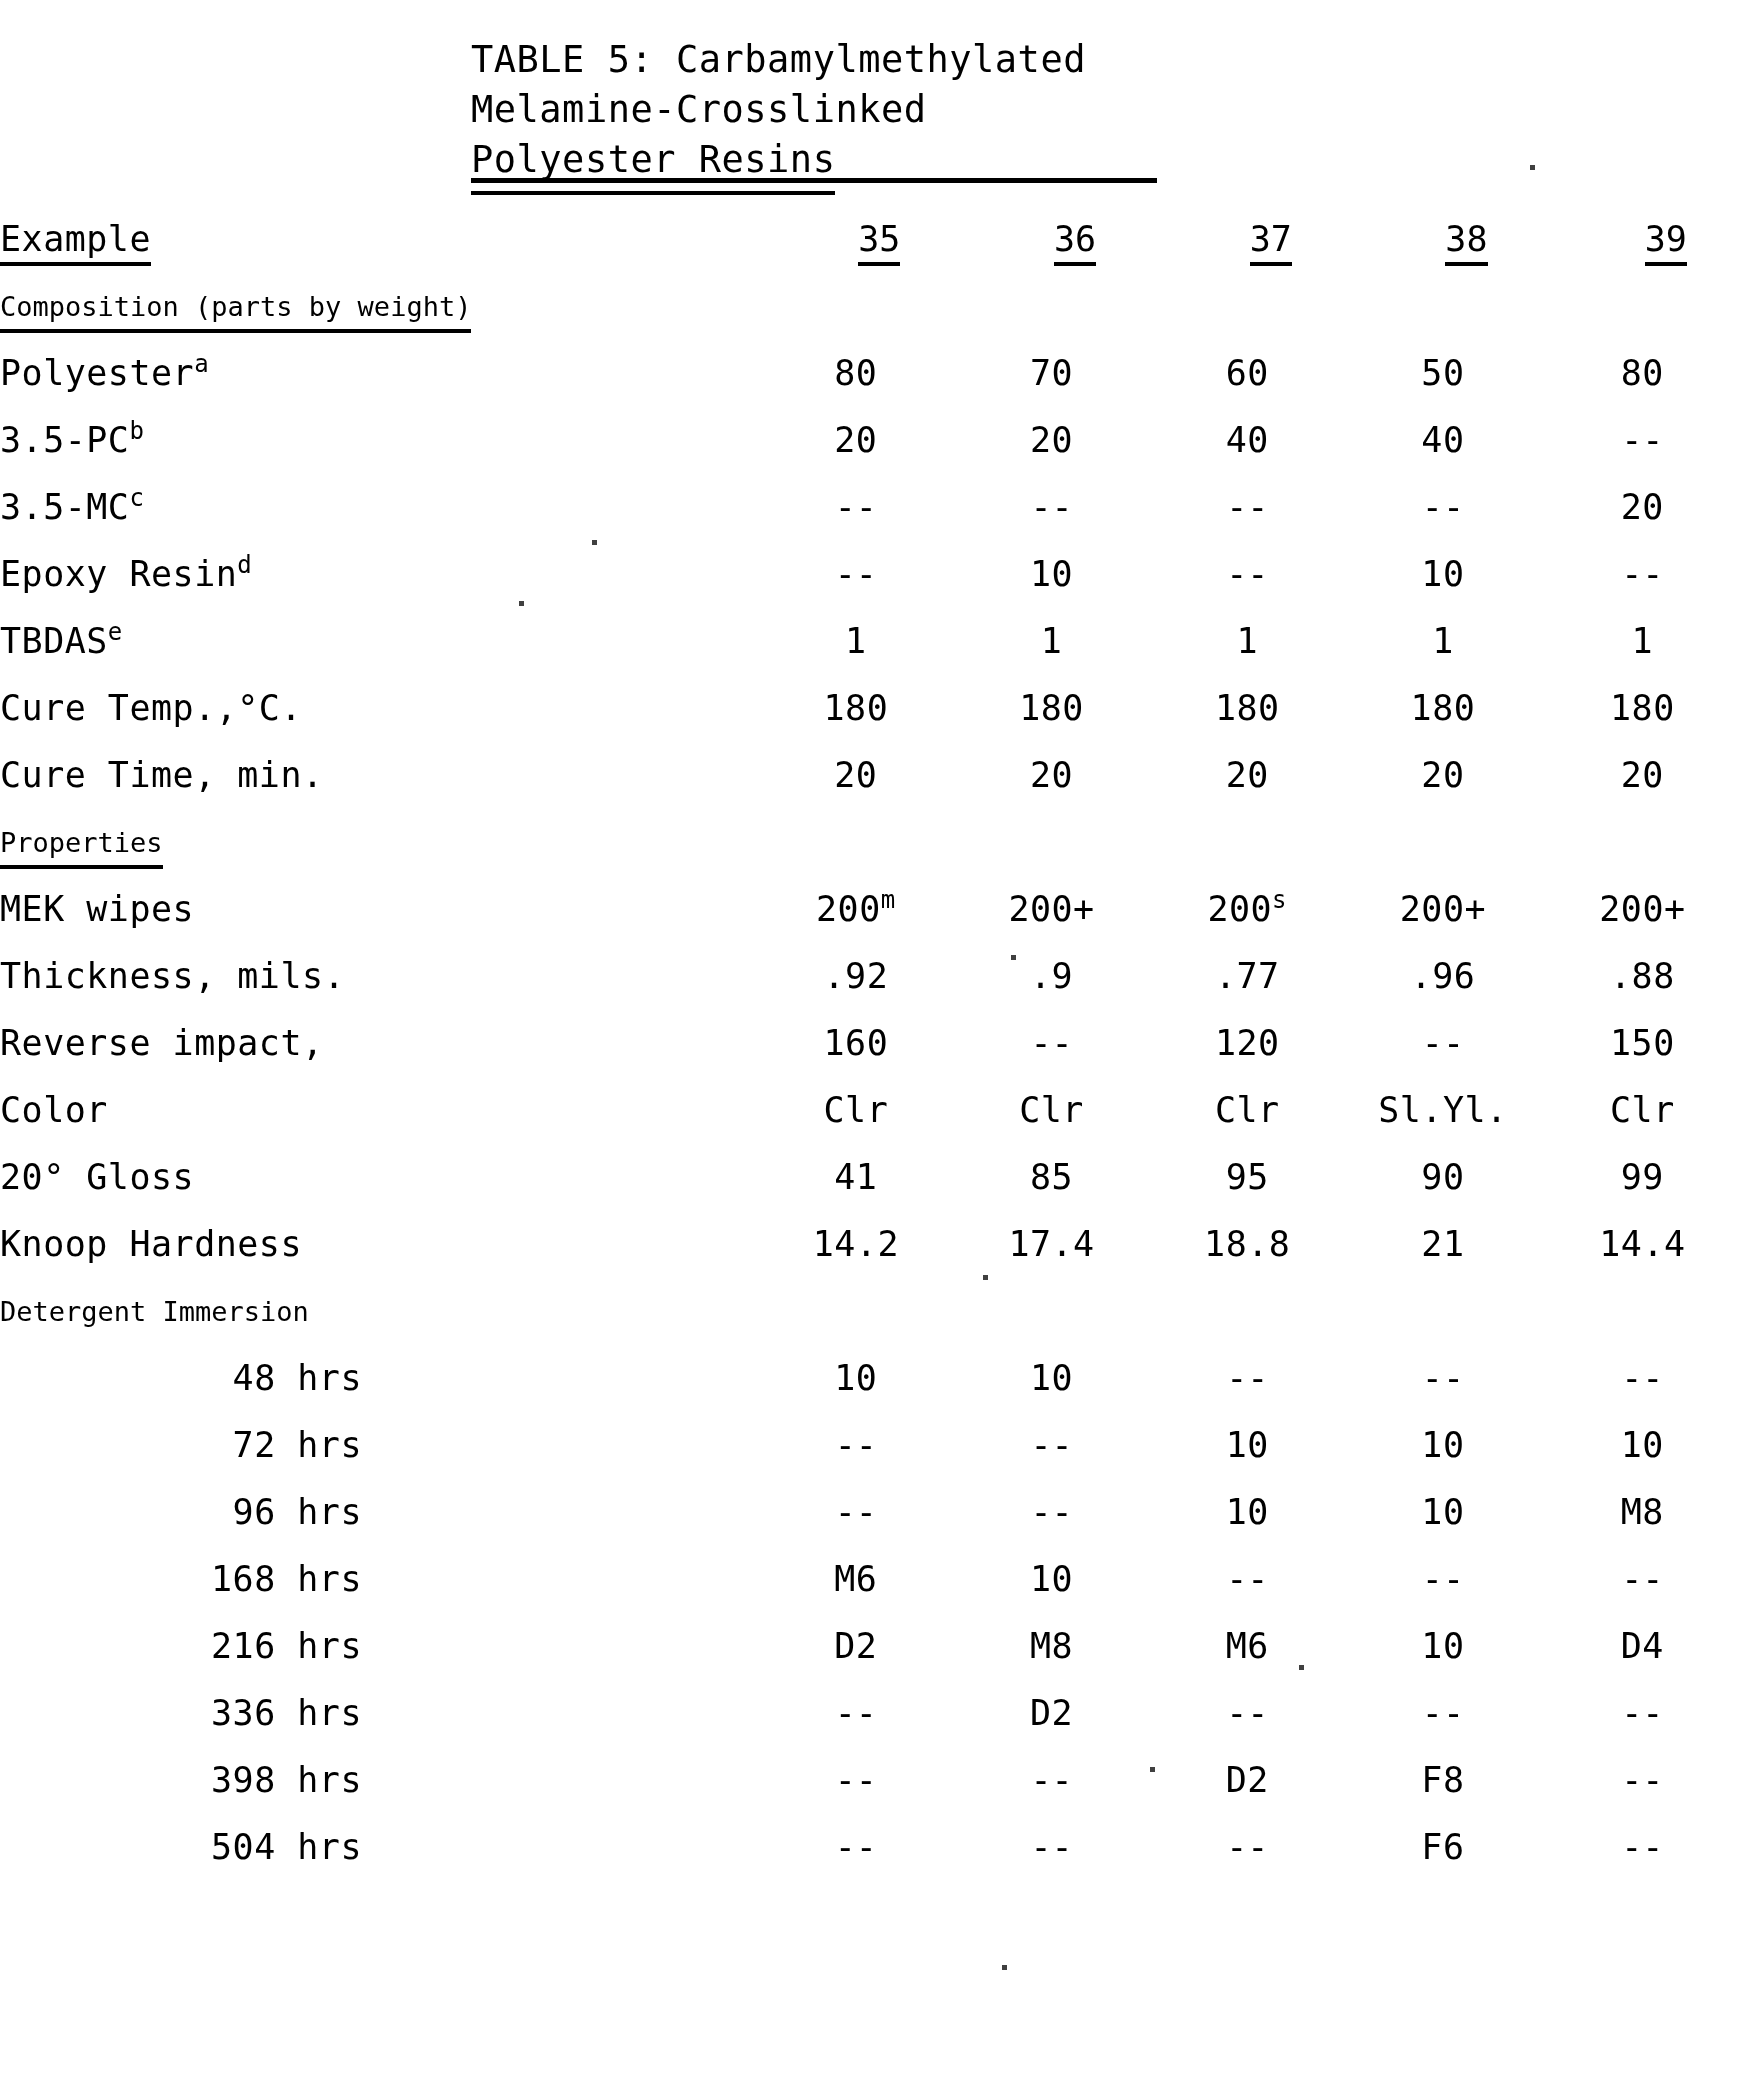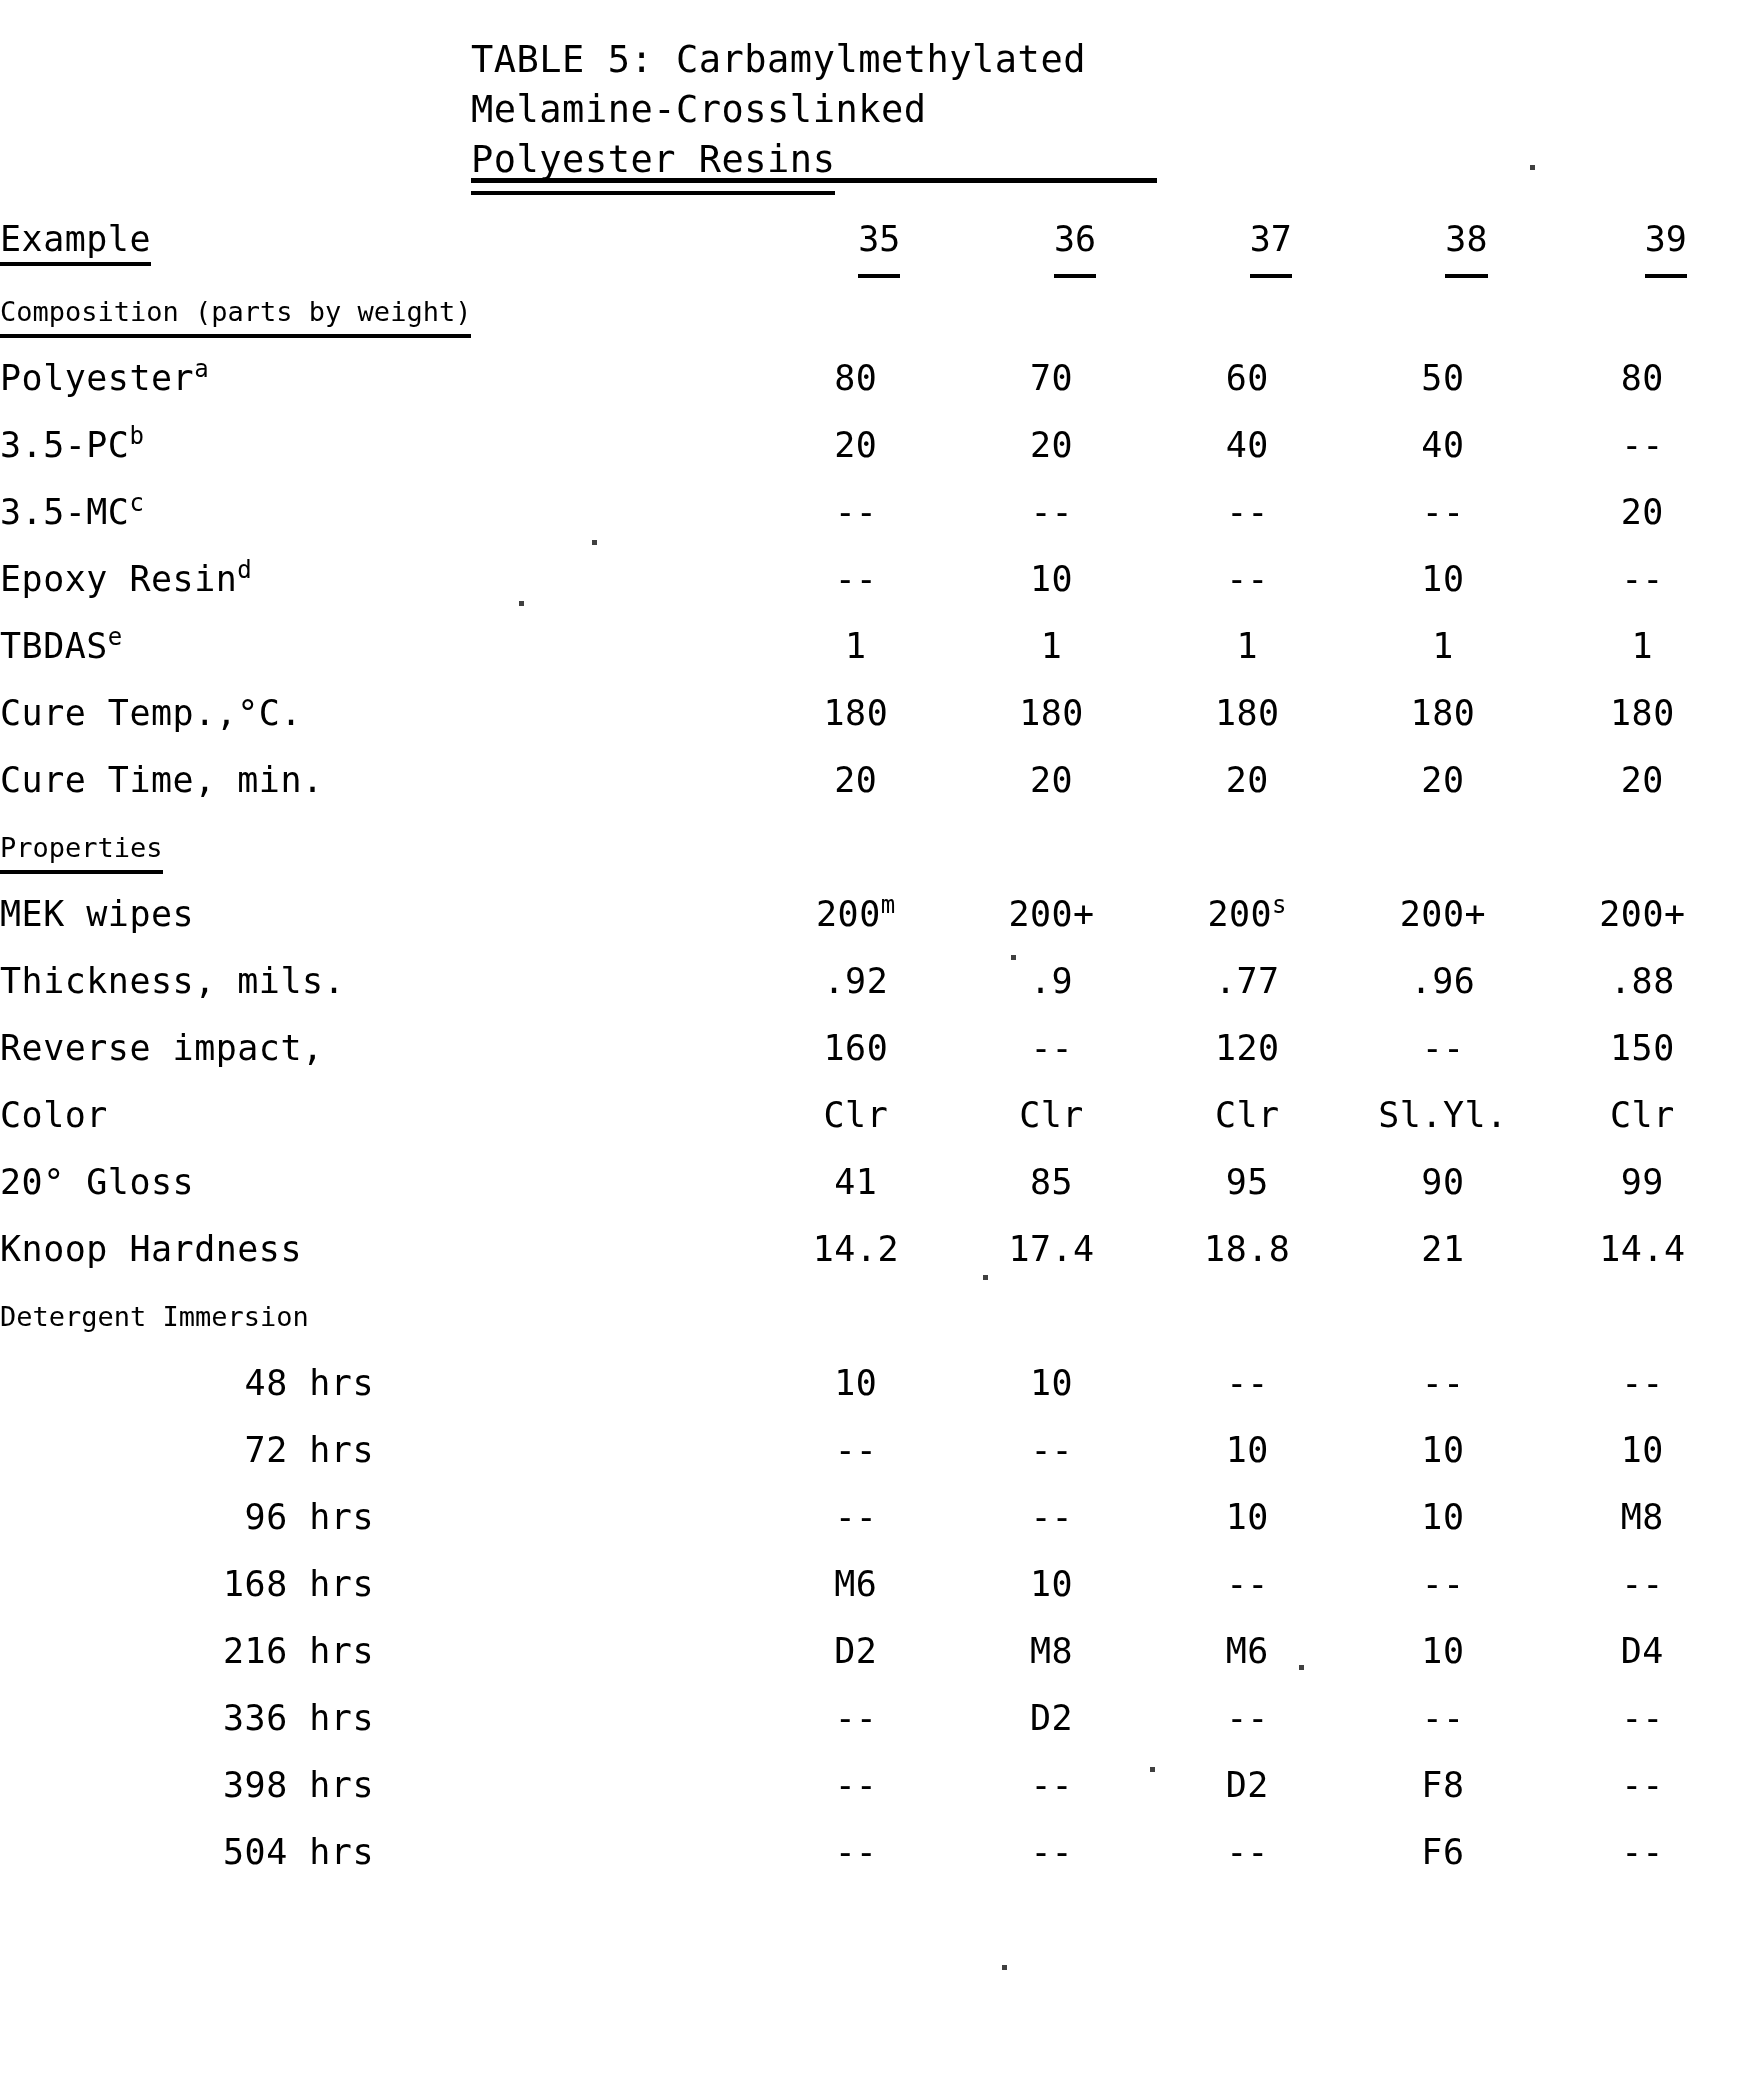--- a/index.html
+++ b/index.html
@@ -102,21 +102,21 @@
   }
   .val sup {
     font-size: 24px;
     line-height: 0;
     vertical-align: 13px;
   }
   .val.dash { letter-spacing: 0px; }
 
   
   .lbl.sub {
-    padding-left: 12px;
+    padding-left: 0;
     text-align: left;
   }
   .sub-inner {
     display: inline-block;
     width: 362px;
     text-align: right;
     white-space: pre;
   }
 
   
@@ -134,21 +134,21 @@
   }
 
   
   .colnum {
     font-size: 35px;
     line-height: 67px;
     text-align: center;
   }
   .colnum .u {
     border-bottom: 4.6px solid #000;
-    padding-bottom: 14px;
+    padding-bottom: 2px;
     display: inline-block;
     line-height: 41px;
     margin-left: 47px;
   }
 
   
   .speck {
     position: absolute;
     width: 4.6px;
     height: 4.6px;

